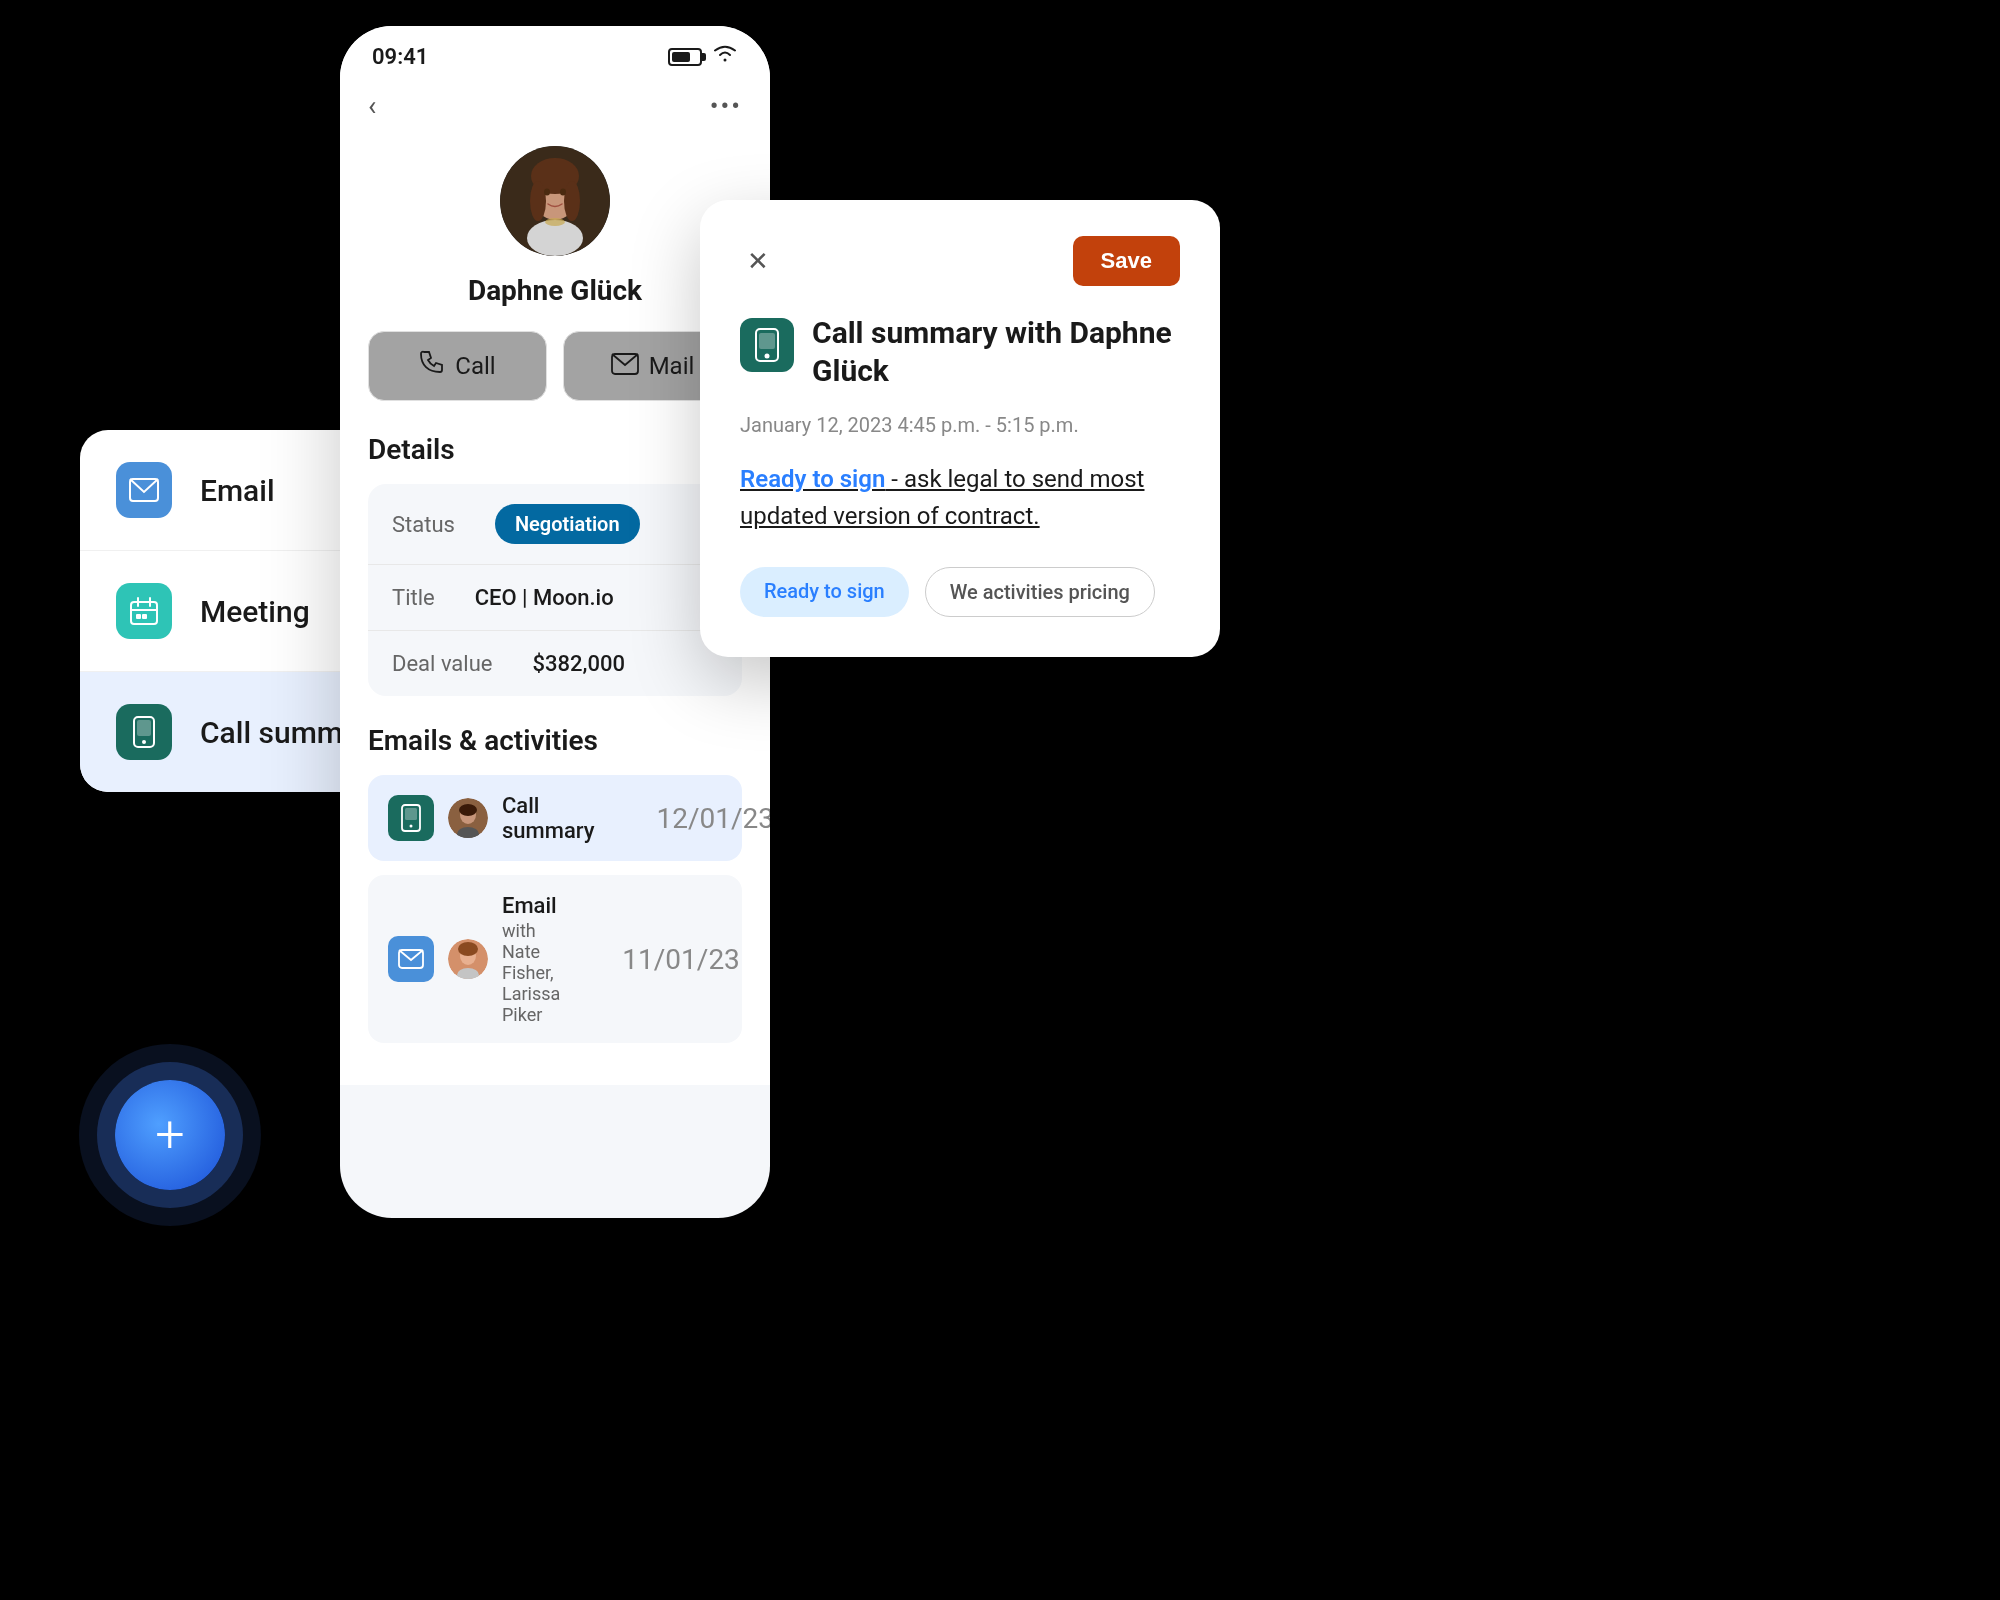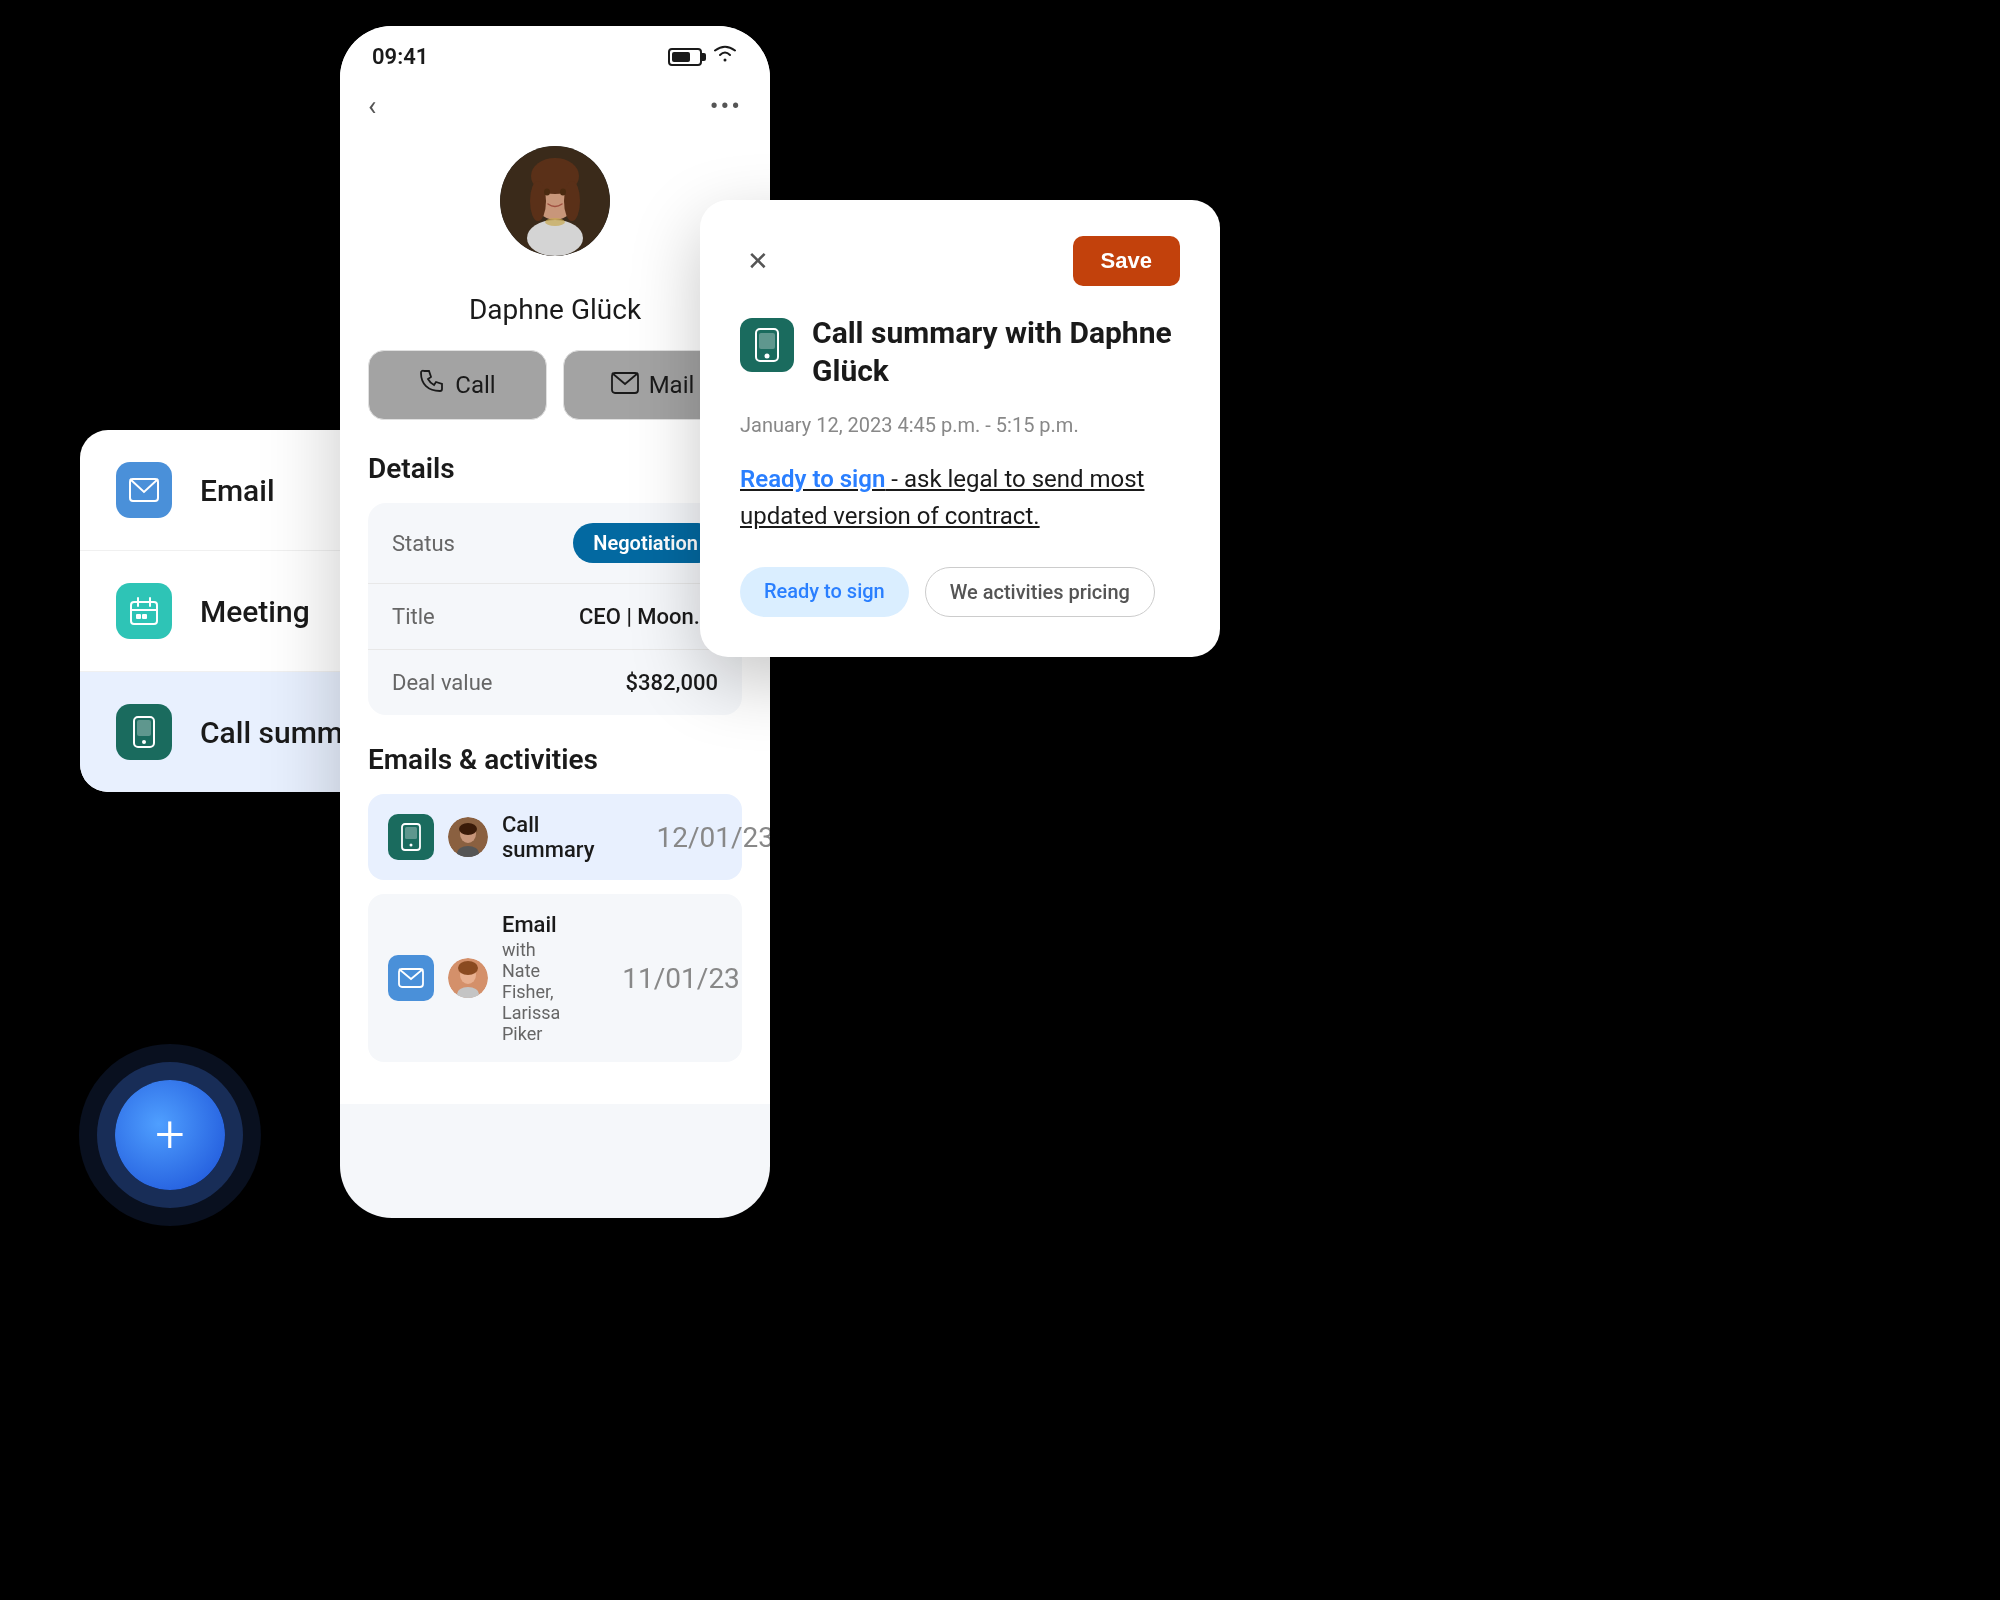--- a/index.html
+++ b/index.html
@@ -172,24 +172,23 @@
       background: #333;
       overflow: hidden;
       display: flex;
       align-items: center;
       justify-content: center;
     }
     
     .contact-name {
       text-align: center;
       font-size: 28px;
-      font-weight: 400;
+      font-weight: 700;
       color: #1a1a1a;
       padding-bottom: 24px;
-      margin-top: 19px;
     }
 
     .contact-actions {
       display: flex;
       gap: 16px;
       margin-bottom: 32px;
     }
     .contact-action-btn {
       flex: 1;
       display: flex;
@@ -216,21 +215,20 @@
       padding-bottom: 18px;
     }
     .detail-card {
       background: #f5f7fa;
       border-radius: 18px;
       overflow: hidden;
     }
     .detail-row {
       display: flex;
       align-items: center;
-      justify-content: space-between;
       padding: 20px 24px;
       border-bottom: 1px solid #e8e8e8;
       gap: 40px;
     }
     .detail-row:last-child { border-bottom: none; }
     .detail-label {
       font-size: 22px;
       color: #666;
     }
     .detail-value {

